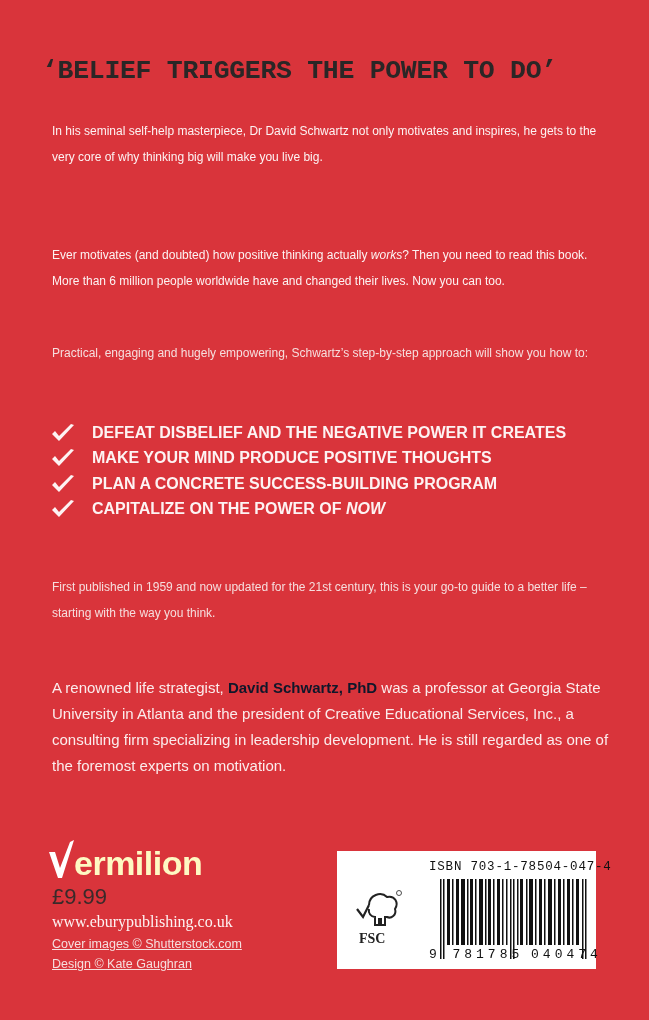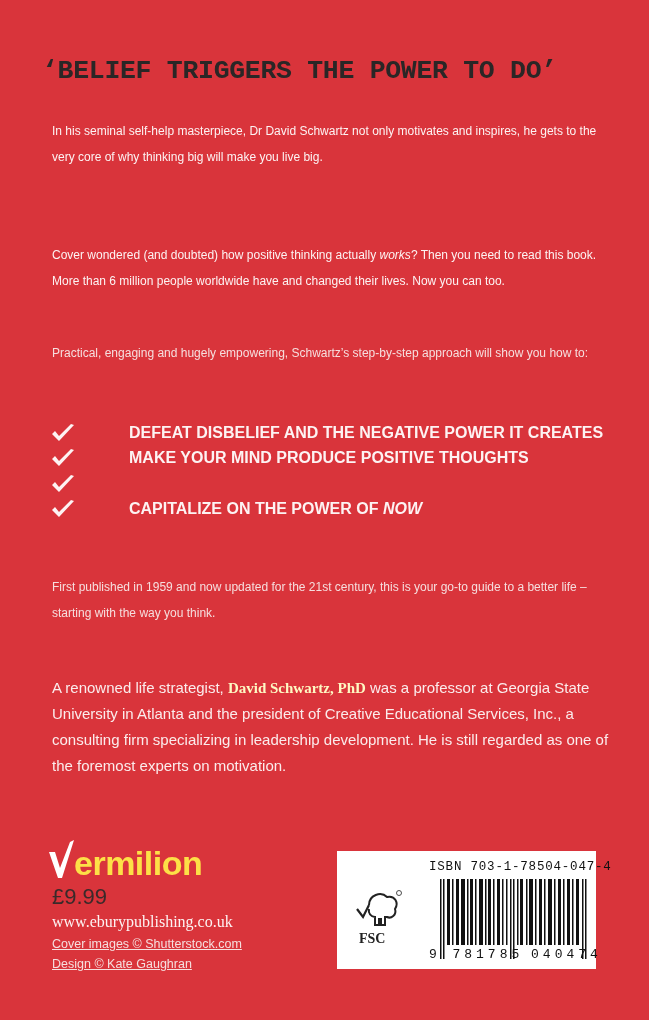--- a/index.html
+++ b/index.html
@@ -23,41 +23,41 @@
   .para.medium { font-weight: normal; color: #fdf3f3; }
   .para.light { color: #f6dede; }
   .p1 { top: 118px; }
   .p2 { top: 242px; }
   .p3 { top: 340px; }
   .checklist {
     position: absolute; left: 50px; top: 420px;
     list-style: none; margin: 0; padding: 0;
   }
   .checklist li {
-    display: flex; align-items: center; height: 25.5px; gap: 37px;
+    display: flex; align-items: center; height: 25.5px;
   }
   .check {
     width: 26px; height: 20px; margin-right: 16px;
   }
   .check-text {
     font-weight: bold; font-size: 16px; color: #fdf3f3; white-space: nowrap;
   }
   .p4 { top: 574px; }
   .bio {
     position: absolute; left: 52px; top: 675px; width: 560px;
     font-size: 15px; line-height: 26px; margin: 0; color: #fbecec;
   }
-  .bio b { color: #fef9c3; font-family: Liberation Serif, serif; }
+  .bio b { color: #0f172a; }
   .logo {
     position: absolute; left: 48px; top: 836px;
     display: flex; align-items: flex-end; height: 44px;
   }
   .logo-v { width: 28px; height: 42px; margin-right: -2px; }
   .logo-text {
-    font-weight: bold; font-size: 34px; color: #fde047; line-height: 34px;
+    font-weight: bold; font-size: 34px; color: #fef9c3; line-height: 34px;
     letter-spacing: -0.5px;
   }
   .price {
     position: absolute; left: 52px; top: 884px;
     font-size: 22px; color: #3a2a2a;
   }
   .site {
     position: absolute; left: 52px; top: 913px;
     font-size: 16px; color: #fdf3f3; font-family: Liberation Serif, serif;
   }
@@ -83,41 +83,42 @@
     white-space: nowrap;
   }
 </style>
 </head>
 <body>
 
 <div class="headline">‘BELIEF TRIGGERS THE POWER TO DO’</div>
 
 <p class="para medium p1">In his seminal self-help masterpiece, Dr David Schwartz not only motivates and inspires, he gets to the very core of why thinking big will make you live big.</p>
 
-<p class="para medium p2"><span>Cover wondered (and doubted) how positive thinking actually </span><i>works</i><span>? Then you need to read this book. More than 6 million people worldwide have and changed their lives. Now you can too.</span></p>
+<p class="para medium p2"><span>Ever motivates (and doubted) how positive thinking actually </span><i>works</i><span>? Then you need to read this book. More than 6 million people worldwide have and changed their lives. Now you can too.</span></p>
 
 <p class="para light p3">Practical, engaging and hugely empowering, Schwartz’s step-by-step approach will show you how to:</p>
 
 <ul class="checklist">
   <li>
     <svg class="check" viewBox="0 0 26 20">
         <path d="M2 11 L9 18 L24 2 L21 1 L9 13 L5 8 Z" fill="#fdf3f3"></path>
       </svg>
     <span class="check-text">DEFEAT DISBELIEF AND THE NEGATIVE POWER IT CREATES</span>
   </li>
   <li>
     <svg class="check" viewBox="0 0 26 20">
         <path d="M2 11 L9 18 L24 2 L21 1 L9 13 L5 8 Z" fill="#fdf3f3"></path>
       </svg>
     <span class="check-text">MAKE YOUR MIND PRODUCE POSITIVE THOUGHTS</span>
   </li>
   <li>
     <svg class="check" viewBox="0 0 26 20">
         <path d="M2 11 L9 18 L24 2 L21 1 L9 13 L5 8 Z" fill="#fdf3f3"></path>
       </svg>
+    <span class="check-text">PLAN A CONCRETE SUCCESS-BUILDING PROGRAM</span>
   </li>
   <li>
     <svg class="check" viewBox="0 0 26 20">
         <path d="M2 11 L9 18 L24 2 L21 1 L9 13 L5 8 Z" fill="#fdf3f3"></path>
       </svg>
     <span class="check-text"><span>CAPITALIZE ON THE POWER OF </span><i>NOW</i></span>
   </li>
 </ul>
 
 <p class="para light p4">First published in 1959 and now updated for the 21st century, this is your go-to guide to a better life – starting with the way you think.</p>

